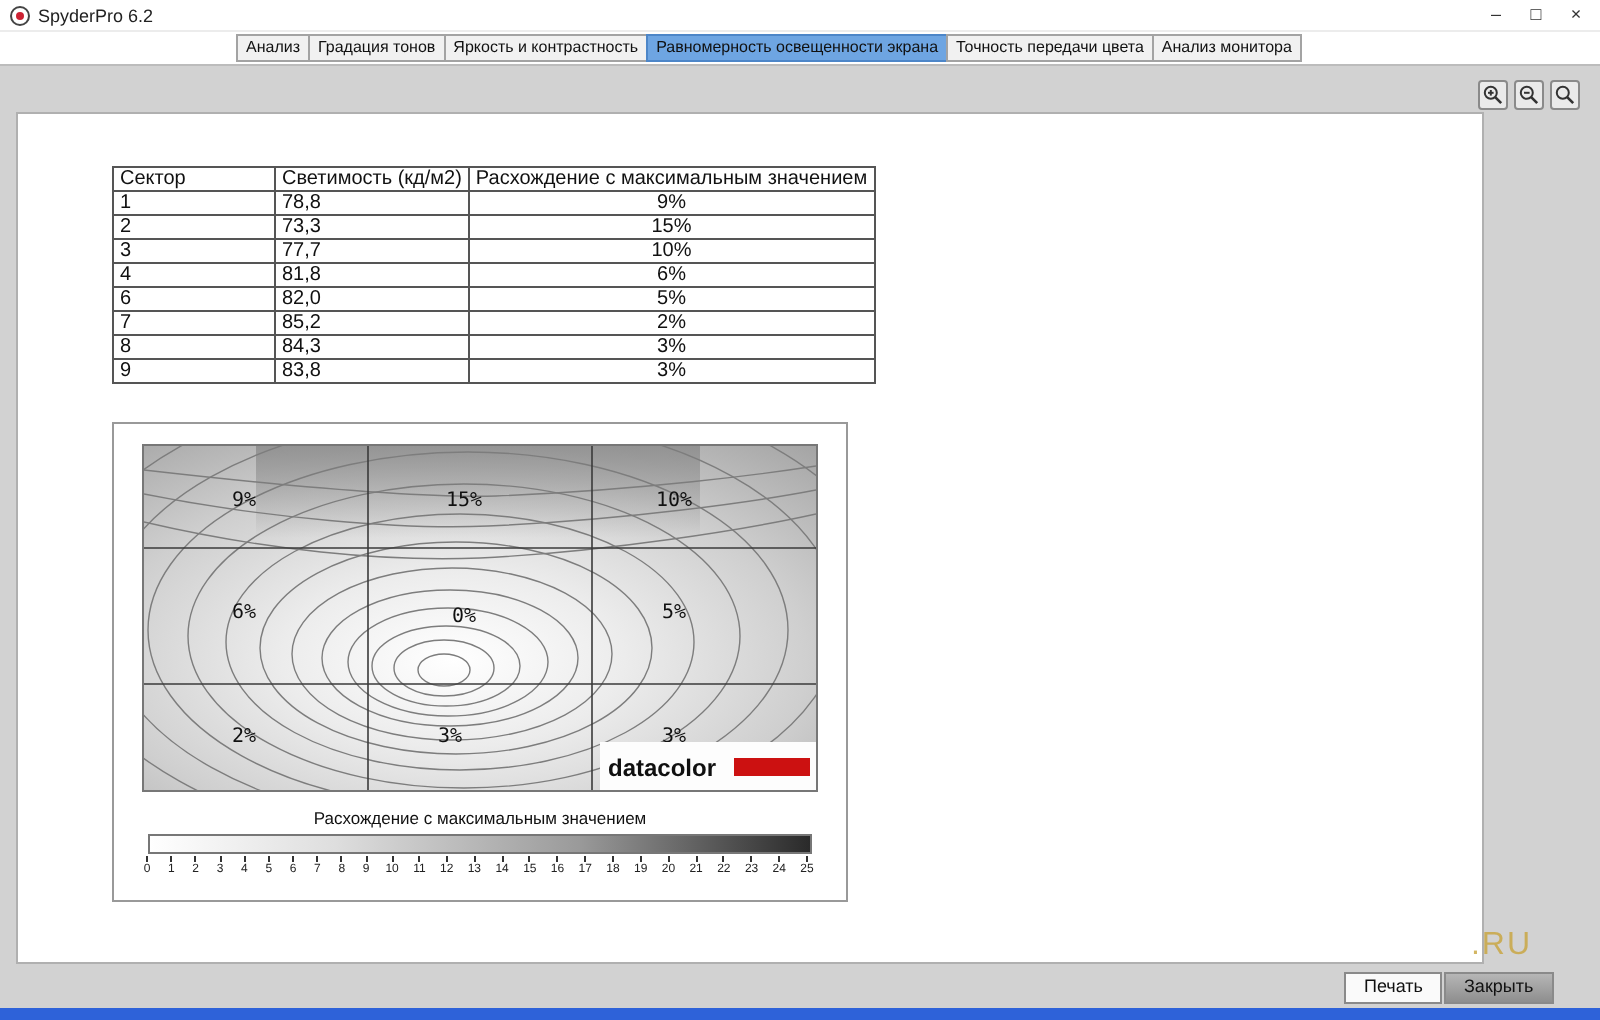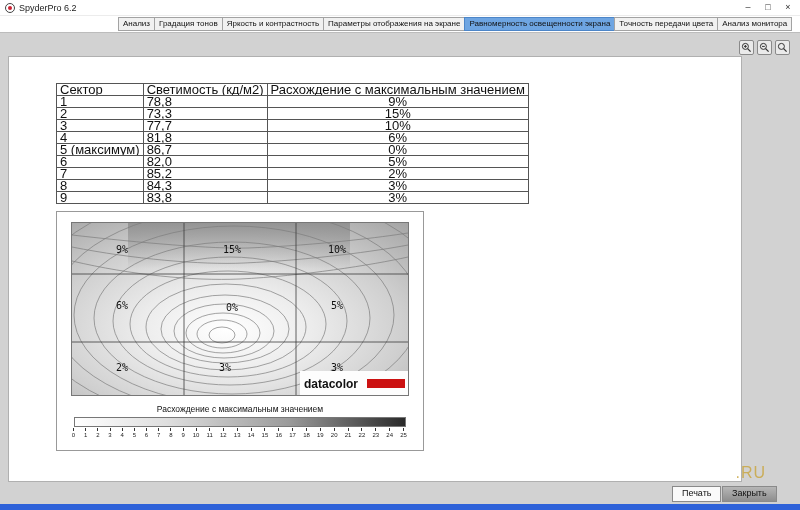--- a/index.html
+++ b/index.html
@@ -45,21 +45,21 @@
     background:#eaeaea;display:flex;align-items:center;justify-content:center;
   }
   
   .panel{
     position:absolute;left:8px;top:23px;width:732px;height:424px;
     background:#ffffff;border:1px solid #b0b0b0;
   }
   .heading{position:absolute;left:47px;top:5px;font-size:10.5px;color:#000}
   table.data{
     position:absolute;left:47px;top:26px;border-collapse:collapse;
-    font-size:13px;color:#111;border:1px solid #333;
+    font-size:10px;color:#111;border:1px solid #333;
   }
   table.data th,table.data td{
     border:1px solid #555;padding:0 3px;height:11px;line-height:11px;
     font-weight:normal;overflow:hidden;white-space:nowrap;
   }
   table.data th{text-align:center}
   table.data th:nth-child(1),table.data td:nth-child(1){width:74px;text-align:left}
   table.data th:nth-child(2),table.data td:nth-child(2){width:80px;}
   table.data th:nth-child(3),table.data td:nth-child(3){width:184px;text-align:center}
   
@@ -112,21 +112,20 @@
     <span class="win-btn">–</span>
     <span class="win-btn">□</span>
     <span class="win-btn">×</span>
   </div>
 </div>
 
 <div class="tabbar">
     <div class="tab">Анализ</div>
     <div class="tab">Градация тонов</div>
     <div class="tab">Яркость и контрастность</div>
-    <div class="tab">Параметры отображения на экране</div>
     <div class="tab selected">Равномерность освещенности экрана</div>
     <div class="tab">Точность передачи цвета</div>
     <div class="tab">Анализ монитора</div>
   </div>
 
 <div class="workspace">
 
   <div class="zoombar">
     <div class="zoom-btn">
       <svg width="11" height="11" viewBox="0 0 11 11">
@@ -175,25 +174,20 @@
           </tr>
           <tr>
             <td>3</td>
             <td>77,7</td>
             <td>10%</td>
           </tr>
           <tr>
             <td>4</td>
             <td>81,8</td>
             <td>6%</td>
-          </tr>
-          <tr>
-            <td>5 (максимум)</td>
-            <td>86,7</td>
-            <td>0%</td>
           </tr>
           <tr>
             <td>6</td>
             <td>82,0</td>
             <td>5%</td>
           </tr>
           <tr>
             <td>7</td>
             <td>85,2</td>
             <td>2%</td>

